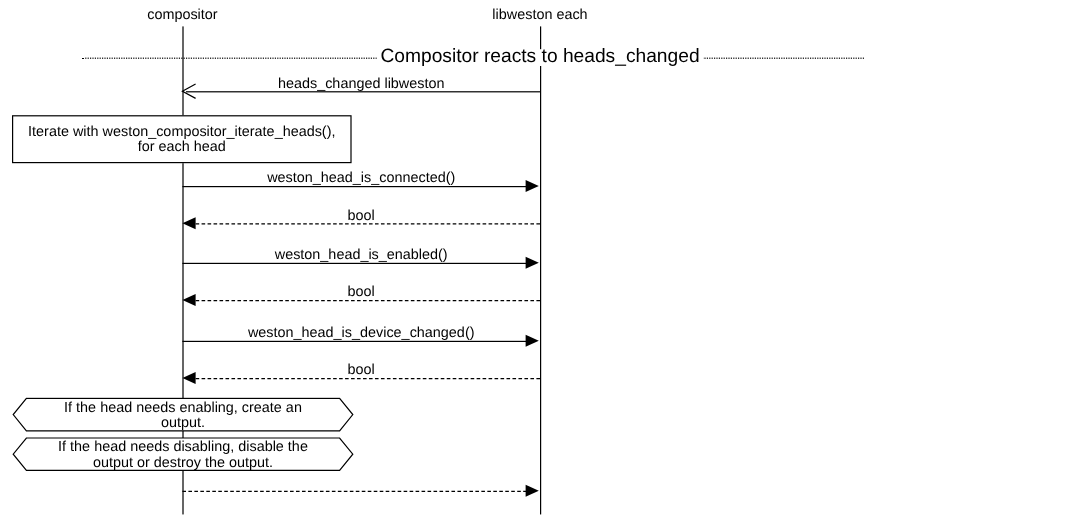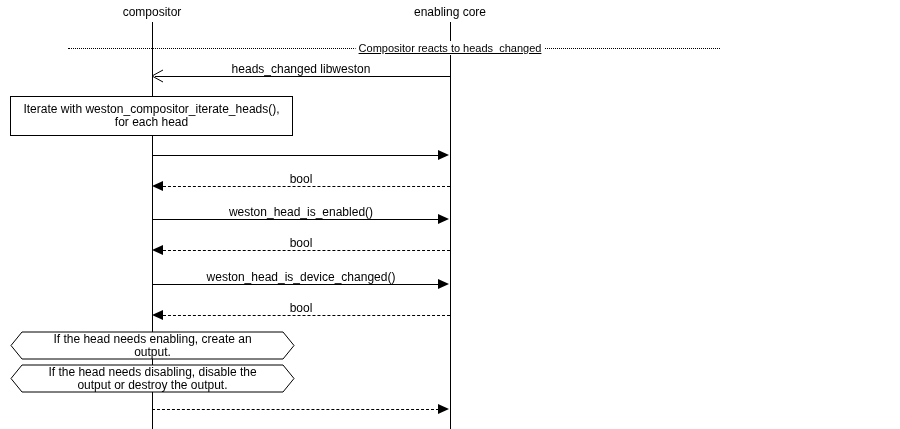--- a/index.html
+++ b/index.html
@@ -33,27 +33,26 @@
     width: 0;
     border-left: 1px solid #000000;
   }
   .separator-line {
     position: absolute;
     height: 0;
     border-top: 1px dotted #000000;
   }
   .separator-label {
     position: absolute;
-    font-size: 11px;
+    font-size: 16px;
     line-height: 14px;
     background: #ffffff;
     padding: 0 3px;
     white-space: nowrap;
     transform: translateX(-50%);
-    text-decoration: underline;
   }
   .msg-line-solid {
     position: absolute;
     height: 0;
     border-top: 1px solid #000000;
   }
   .msg-line-dotted {
     position: absolute;
     height: 0;
     border-top: 1px dashed #000000;
@@ -125,21 +124,21 @@
     text-align: center;
     white-space: pre-line;
   }
 </style>
 </head>
 <body>
 
 <div id="diagram">
 
   <div class="participant-label" style="left:152px; top:5px;">compositor</div>
-  <div class="participant-label" style="left:450px; top:5px;">enabling core</div>
+  <div class="participant-label" style="left:450px; top:5px;">libweston each</div>
   <div class="participant-label" style="left:751px; top:5px;font-weight:bold;">backend</div>
 
   <div class="lifeline" style="left:152px; top:22px; height:407px;"></div>
   <div class="lifeline" style="left:450px; top:22px; height:407px;"></div>
   <div class="lifeline" style="left:751px; top:22px; height:407px;"></div>
 
   <div class="separator-line" style="left:68px; top:48px; width:762px;"></div>
   <div class="separator-label" style="left:450px; top:41px;">Compositor reacts to heads_changed</div>
 
   <div class="msg-line-solid" style="left:155px; top:76px; width:295px;"></div>
@@ -149,20 +148,21 @@
     </svg>
   </div>
   <div class="msg-label" style="left:301px; top:62px;">heads_changed libweston</div>
 
   <div class="note-box" style="left:10px; top:96px; width:283px; height:40px;">Iterate with
 weston_compositor_iterate_heads(), for
 each head</div>
 
   <div class="msg-line-solid" style="left:152px; top:155px; width:287px;"></div>
   <div class="arrowhead-filled-right" style="left:438px; top:150px;"></div>
+  <div class="msg-label" style="left:301px; top:141px;">weston_head_is_connected()</div>
 
   <div class="msg-line-dotted" style="left:163px; top:186px; width:287px;"></div>
   <div class="arrowhead-filled-left" style="left:152px; top:181px;"></div>
   <div class="msg-label" style="left:301px; top:172px;">bool</div>
 
   <div class="msg-line-solid" style="left:152px; top:219px; width:287px;"></div>
   <div class="arrowhead-filled-right" style="left:438px; top:214px;"></div>
   <div class="msg-label" style="left:301px; top:205px;">weston_head_is_enabled()</div>
 
   <div class="msg-line-dotted" style="left:163px; top:250px; width:287px;"></div>

